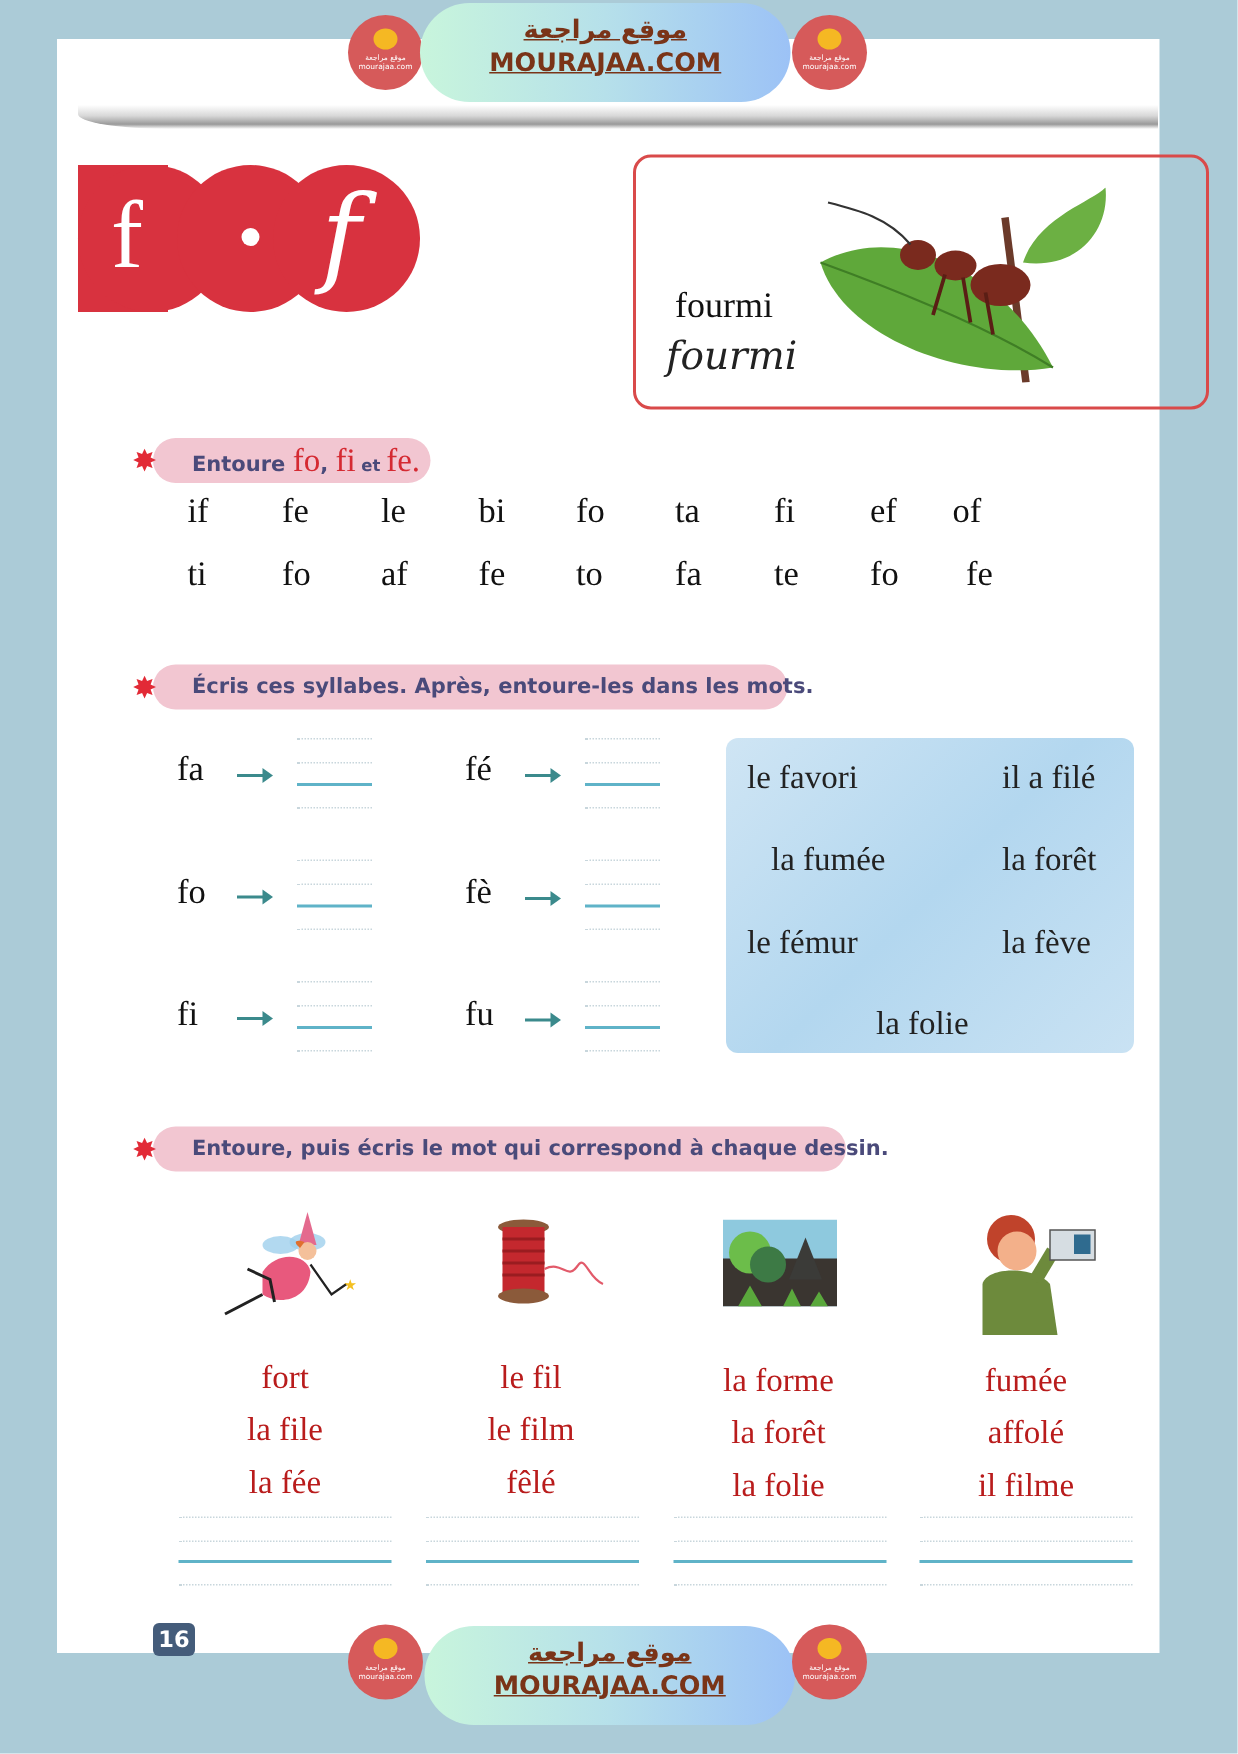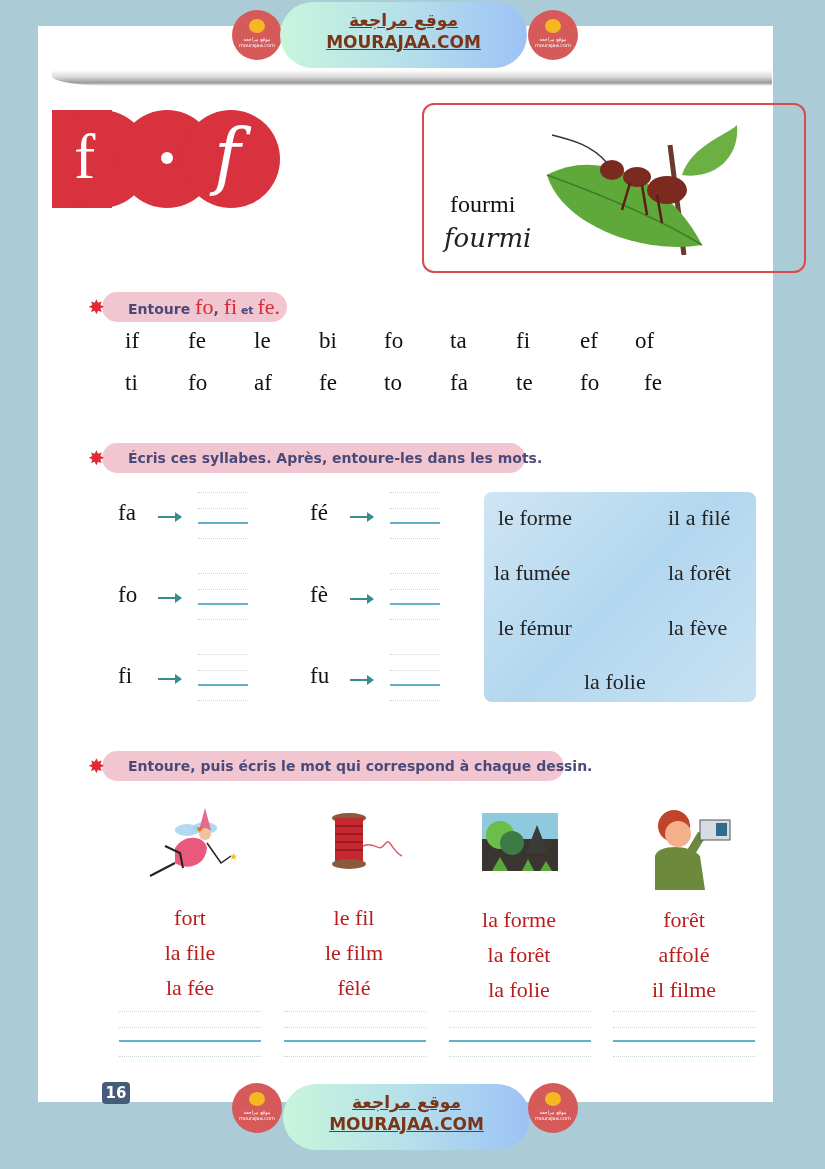--- a/index.html
+++ b/index.html
@@ -177,23 +177,23 @@
 <span class="syl" style="left:310px;top:663px;">fu</span>
 <div class="arrow" style="left:350px;top:679px;"></div>
 <div class="lines" style="left:390px;top:654px;">
     <div class="l" style="top:0"></div>
     <div class="l" style="top:16px"></div>
     <div class="base" style="top:30px"></div>
     <div class="l" style="top:46px"></div>
   </div>
 
 <div class="blue">
-  <span class="w" style="left:14px;top:13px;">le forme</span>
+  <span class="w" style="left:14px;top:13px;">le favori</span>
   <span class="w" style="left:184px;top:13px;">il a filé</span>
-  <span class="w" style="left:10px;top:68px;">la fumée</span>
+  <span class="w" style="left:30px;top:68px;">la fumée</span>
   <span class="w" style="left:184px;top:68px;">la forêt</span>
   <span class="w" style="left:14px;top:123px;">le fémur</span>
   <span class="w" style="left:184px;top:123px;">la fève</span>
   <span class="w" style="left:100px;top:177px;">la folie</span>
 </div>
 
 <div class="pill" style="left:102px;top:751px;width:462px;">
   <span class="star">✸</span>
   <span>Entoure, puis écris le mot qui correspond à chaque dessin.</span>
 </div>
@@ -238,21 +238,21 @@
 <div class="opt" style="left:115px;top:975px;">la fée</div>
 
 <div class="opt" style="left:279px;top:905px;">le fil</div>
 <div class="opt" style="left:279px;top:940px;">le film</div>
 <div class="opt" style="left:279px;top:975px;">fêlé</div>
 
 <div class="opt" style="left:444px;top:907px;">la forme</div>
 <div class="opt" style="left:444px;top:942px;">la forêt</div>
 <div class="opt" style="left:444px;top:977px;">la folie</div>
 
-<div class="opt" style="left:609px;top:907px;">forêt</div>
+<div class="opt" style="left:609px;top:907px;">fumée</div>
 <div class="opt" style="left:609px;top:942px;">affolé</div>
 <div class="opt" style="left:609px;top:977px;">il filme</div>
 
 <div class="wlines" style="left:119px;top:1011px;">
     <div class="l" style="top:0"></div>
     <div class="l" style="top:16px"></div>
     <div class="base" style="top:29px"></div>
     <div class="l" style="top:45px"></div>
   </div>
 <div class="wlines" style="left:284px;top:1011px;">

